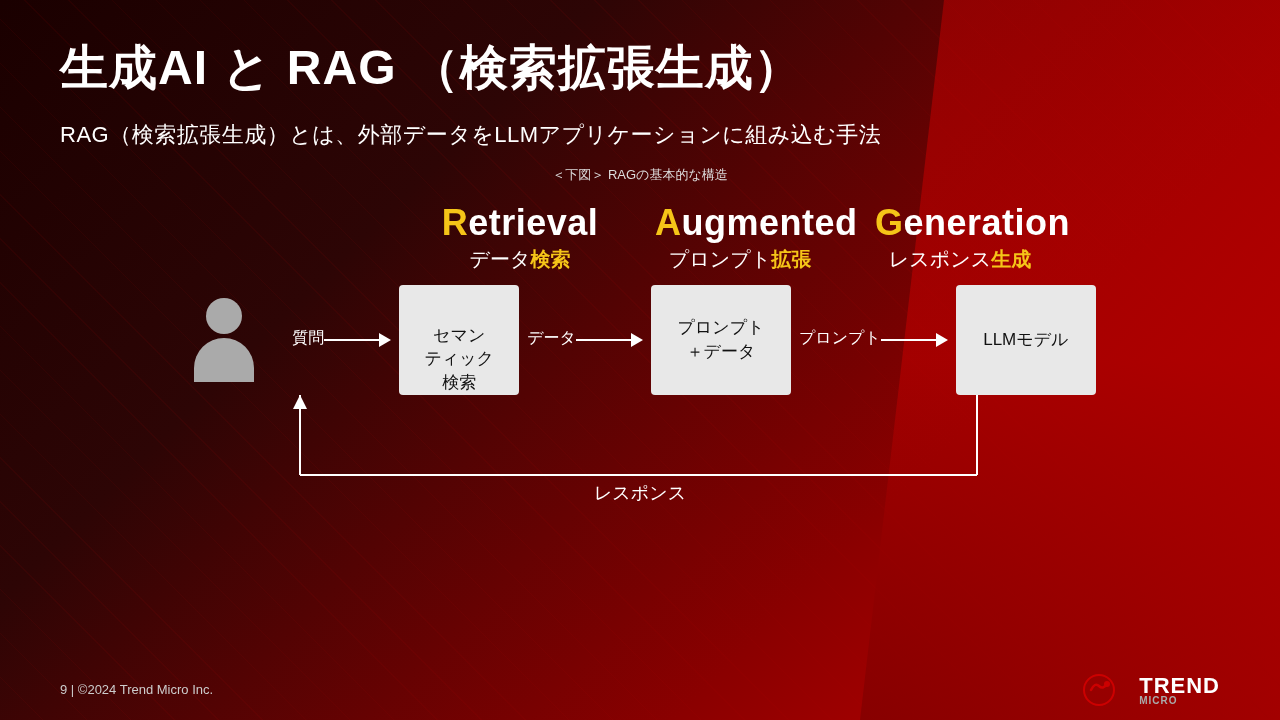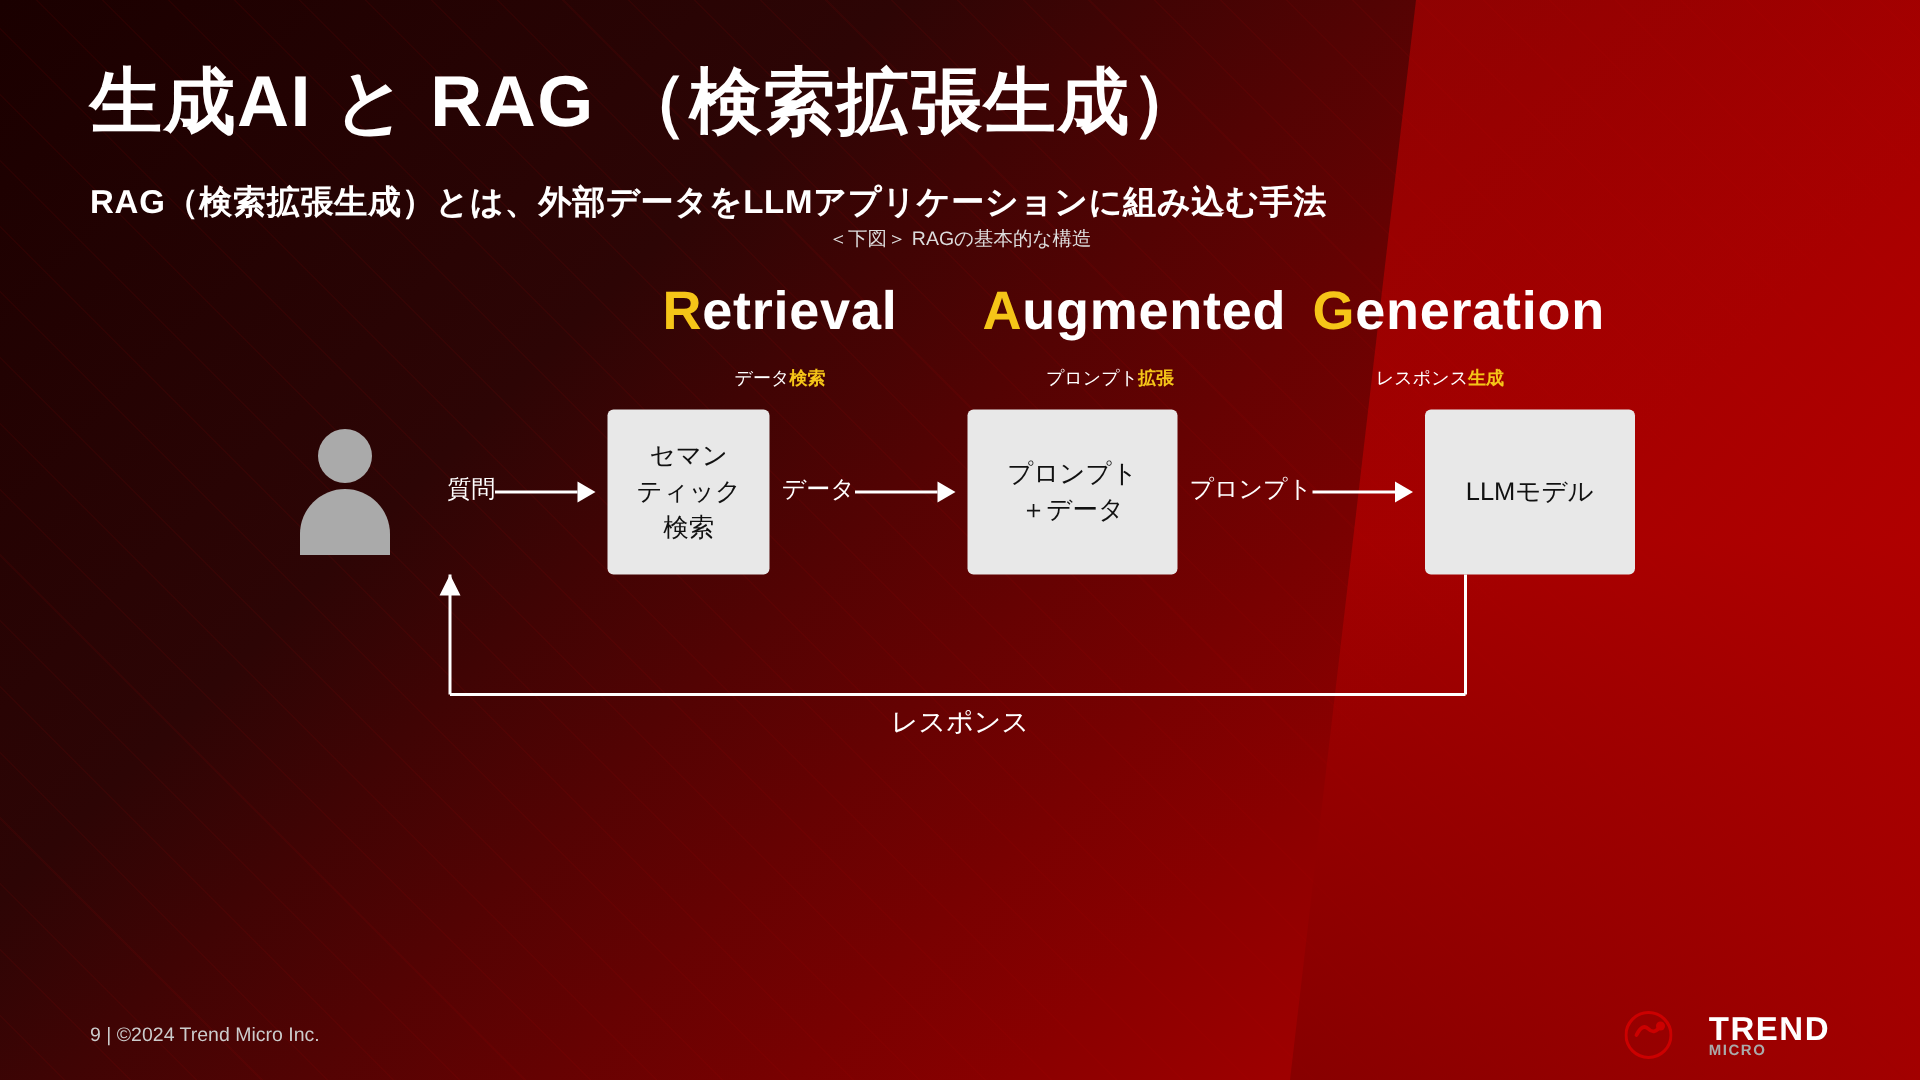--- a/index.html
+++ b/index.html
@@ -55,22 +55,22 @@
       font-size: 48px;
       font-weight: 900;
       color: #ffffff;
       margin-bottom: 20px;
       letter-spacing: 1px;
     }
 
     .subtitle {
       font-size: 22px;
       color: #ffffff;
-      margin-bottom: 0;
-      font-weight: 700;
+      margin-bottom: 16px;
+      font-weight: 400;
       letter-spacing: 0.5px;
     }
 
     .diagram-caption {
       font-size: 13px;
       color: #dddddd;
       text-align: center;
       margin-bottom: 18px;
     }
 
@@ -135,22 +135,23 @@
       align-items: center;
       justify-content: center;
       font-size: 17px;
       font-weight: 500;
       color: #111111;
       text-align: center;
       line-height: 1.4;
     }
 
     .box-tall {
-      width: 108px;
+      width: 120px;
       height: 110px;
+      align-items: flex-end;
     }
 
     .box-medium {
       width: 140px;
       height: 110px;
     }
 
     .box-wide {
       width: 140px;
       height: 110px;
@@ -209,23 +210,23 @@
       font-weight: 900;
       color: #fff;
       letter-spacing: 0.5px;
     }
 
     .rag-col-title .first {
       color: #f5c518;
     }
 
     .rag-col-sub {
-      font-size: 12px;
+      font-size: 20px;
       color: #fff;
-      margin-top: 16px;
+      margin-top: 2px;
     }
 
     .rag-col-sub .hl {
       color: #f5c518;
       font-weight: 700;
     }
   </style>
 </head>
 <body>
 

